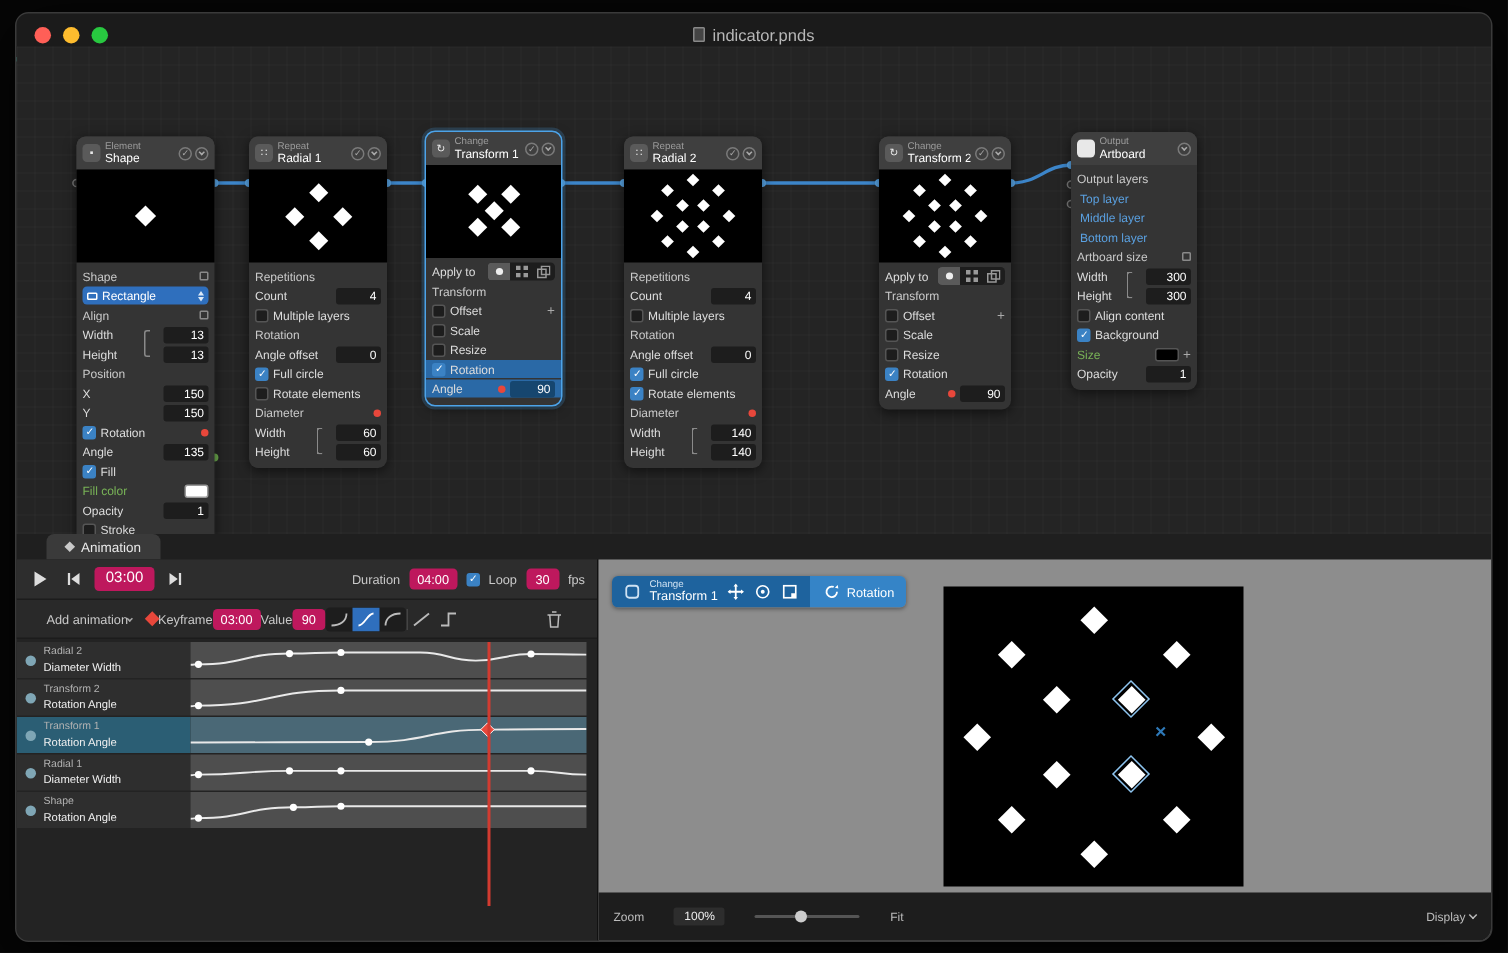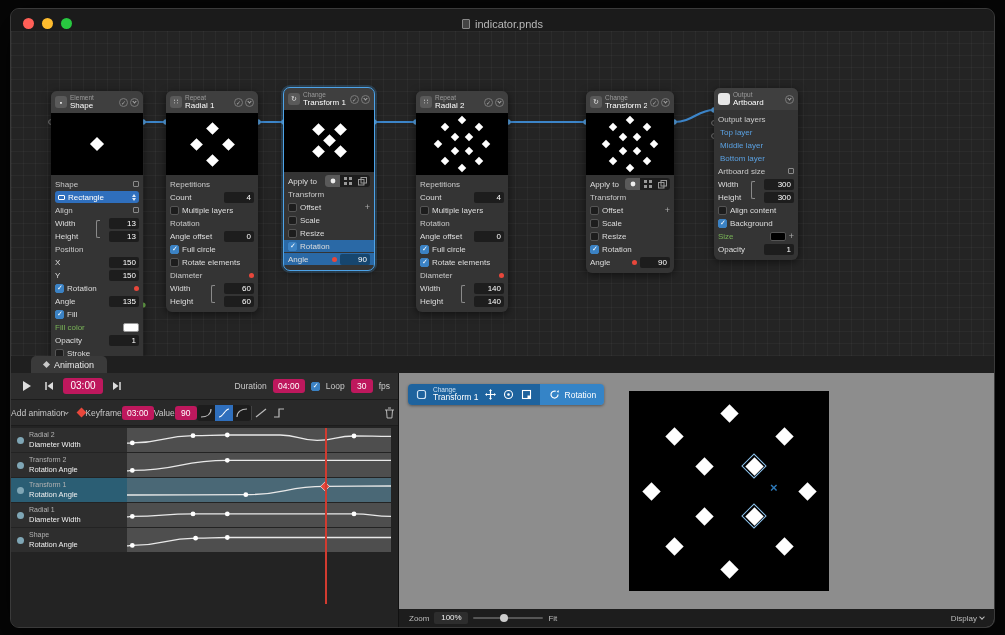--- a/index.html
+++ b/index.html
@@ -90,21 +90,21 @@
   .anim { position:absolute; left:0; top:364px; width:388px; bottom:0; background:#232323;
     border-right:1px solid #111; display:flex; flex-direction:column; }
   .transport { height:27px; background:#2d2d2d; border-bottom:1px solid #1c1c1c; display:flex;
     align-items:center; gap:6px; padding:0 8px; color:#c9c9c9; font-size:8.5px; }
   .tbtn { width:16px; height:16px; display:flex; align-items:center; justify-content:center; }
   .inset { background:#be185d; border-radius:3px; color:#fff; text-align:center; }
   .timebox { width:40px; height:16px; line-height:16px; font-size:10px; }
   .smallbox { width:32px; height:14px; line-height:14px; font-size:8.5px; }
   .tinybox { width:22px; height:14px; line-height:14px; font-size:8.5px; }
   .toolbar2 { height:26px; background:#292929; border-bottom:1px solid #1c1c1c; display:flex;
-    align-items:center; gap:0; padding:0 0; color:#c9c9c9; font-size:8.5px; }
+    align-items:center; gap:0; padding:0 20px; color:#c9c9c9; font-size:8.5px; }
   .kdiamond { width:7px; height:7px; background:#e8473b; transform:rotate(45deg); flex:none; }
   .cgroup { display:flex; background:#1d1d1d; border-radius:3px; overflow:hidden; }
   .cbtn { width:18px; height:16px; display:flex; align-items:center; justify-content:center; }
   .cbtn.on { background:#2f6fbd; }
   .vsep { width:1px; height:14px; background:#444; }
   .tracks { flex:1; position:relative; padding-top:2px; overflow:hidden; }
   .trackrow { display:flex; height:24px; margin-bottom:1px; }
   .tlabel { width:116px; background:#2e2e2e; display:flex; align-items:center; gap:5px;
     padding:0 6px; flex:none; }
   .trackrow.sel .tlabel { background:#2b5e74; }
@@ -124,22 +124,22 @@
   .badge .b2 { background:#3584c7; display:flex; align-items:center; gap:4px; padding:0 8px; }
   .btexts { line-height:1.15; }
   .btype { display:block; font-size:6.5px; color:#cfe2f2; }
   .bname { display:block; font-size:8.5px; color:#fff; white-space:nowrap; }
   .bico { display:flex; align-items:center; justify-content:center; width:13px; height:13px; }
   .artboard { position:absolute; left:230px; top:18px; width:200px; height:200px; background:#000; }
   .adia { position:absolute; width:13px; height:13px; background:#fff; transform:rotate(45deg); }
   .selh { position:absolute; width:18px; height:18px; border:1.5px solid #8ec5f0;
     transform:rotate(45deg); }
   .selx { position:absolute; color:#2e79b8; font-size:13px; font-weight:bold; }
-  .pbottom { position:absolute; left:0; right:0; bottom:0; height:18px; background:#1d1d1d;
-    display:flex; align-items:center; gap:5px; padding:0 10px; color:#bcbcbc; font-size:8px; }
+  .pbottom { position:absolute; left:0; right:0; bottom:0; height:32px; background:#1d1d1d;
+    display:flex; align-items:center; gap:20px; padding:0 10px; color:#bcbcbc; font-size:8px; }
   .zoombox { width:34px; height:12px; line-height:12px; font-size:8px; background:#2d2d2d;
     border-radius:2px; text-align:center; color:#eee; }
   .slider { width:70px; height:2px; background:#555; border-radius:1px; position:relative; }
   .thumb { position:absolute; left:27px; top:-3px; width:8px; height:8px; border-radius:50%; background:#ccc; }
   .chevlight { display:inline-block; width:4px; height:4px; border-right:1.2px solid #bcbcbc;
     border-bottom:1.2px solid #bcbcbc; transform:rotate(45deg); margin-left:3px; vertical-align:2px; }
 </style>
 </head>
 <body>
 

